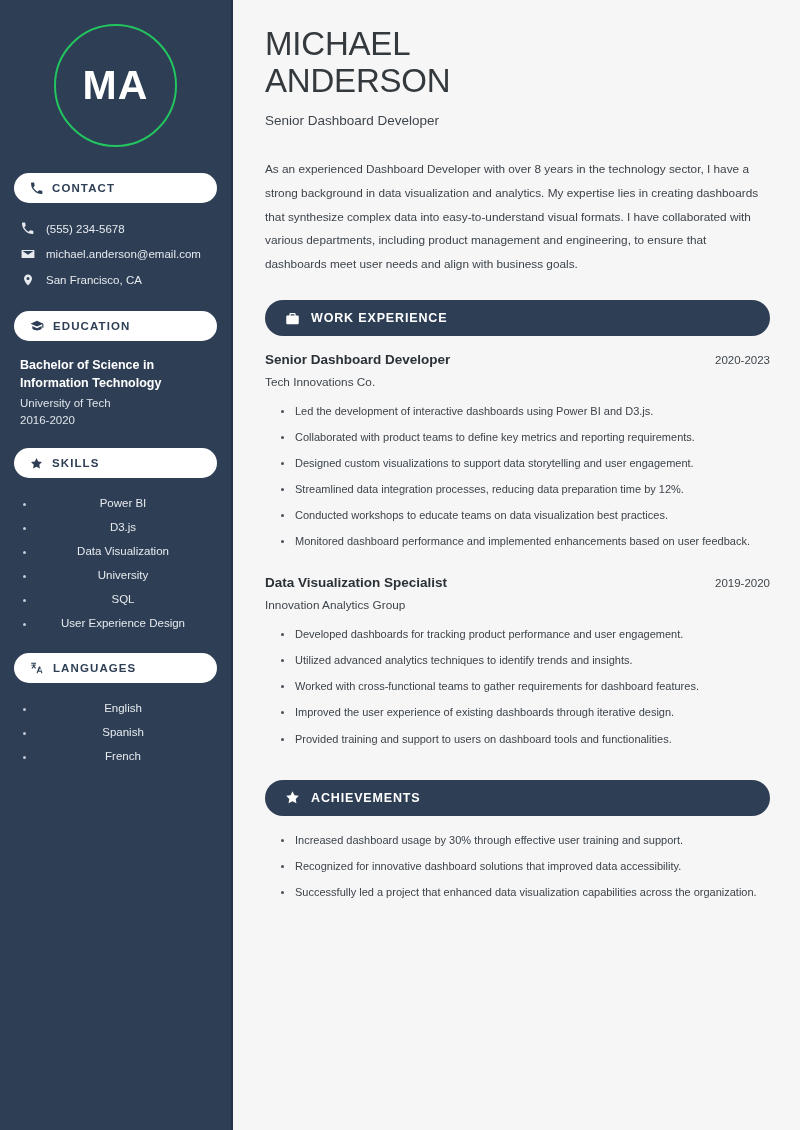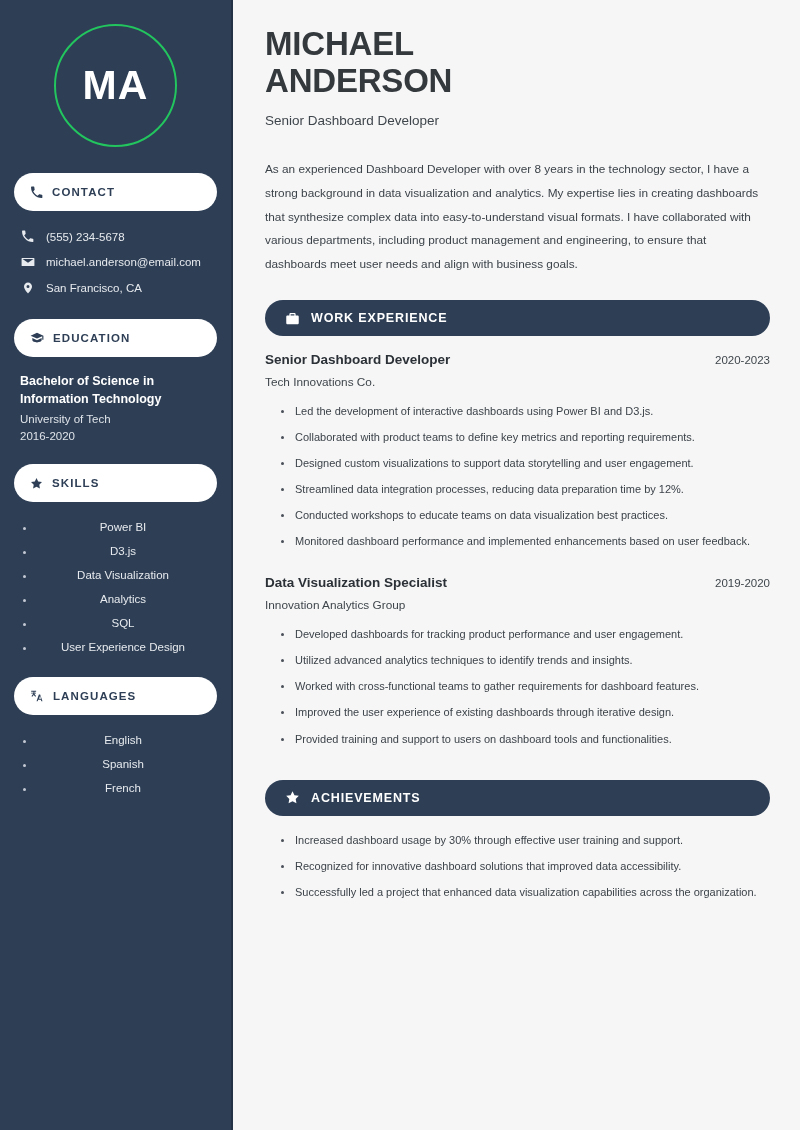--- a/index.html
+++ b/index.html
@@ -47,21 +47,21 @@
     font-size: 41px;
     font-weight: bold;
     letter-spacing: 1px;
     color: #ffffff;
   }
 
   .pill {
     background: #ffffff;
     color: #2d3e55;
     border-radius: 40px;
-    height: 38px;
+    height: 30px;
     display: flex;
     align-items: center;
     padding: 0 16px;
     gap: 9px;
     margin-top: 18px;
     margin-bottom: 13px;
   }
   .pill-label {
     font-size: 11.5px;
     font-weight: bold;
@@ -120,21 +120,21 @@
 
   
   .main {
     flex: 1;
     background: #f6f6f7;
     padding: 26px 30px 0 32px;
   }
 
   .name {
     font-size: 33px;
-    font-weight: bold;
+    font-weight: normal;
     line-height: 1.12;
     color: #33393d;
     letter-spacing: -0.2px;
   }
   .job-title {
     font-size: 13.5px;
     color: #3f464b;
     margin-top: 13px;
   }
 
@@ -279,21 +279,21 @@
           <path d="M12 2l3.1 6.3 7 1-5 4.9 1.2 6.9L12 17.8 5.7 21.1l1.2-6.9-5-4.9 7-1L12 2z"></path>
         </svg>
       </span>
       <span class="pill-label">SKILLS</span>
     </div>
 
     <ul class="side-list">
       <li>Power BI</li>
       <li>D3.js</li>
       <li>Data Visualization</li>
-      <li>Analytics</li>
+      <li>University</li>
       <li>SQL</li>
       <li>User Experience Design</li>
     </ul>
 
     <div class="pill">
       <span class="pill-icon">
         <svg width="14" height="14" viewBox="0 0 24 24" fill="#2d3e55">
           <path d="M2 3h8.5v1.6H7.6v1.7h2.7v1.6H7.4c.6 1.6 1.6 3 2.9 4l-.9 1.4c-1.2-1-2.2-2.2-2.9-3.6-.7 1.4-1.7 2.7-3 3.7l-.9-1.4c1.4-1 2.4-2.4 3-4.1H2V6.3h3.9V4.6H2V3z"></path>
           <path d="M15.2 9.5h2.2l4 11.5h-1.9l-.9-2.7h-4.6l-.9 2.7h-1.9l4-11.5zm.3 7.2h3.5l-1.7-5.1-1.8 5.1z"></path>
         </svg>

